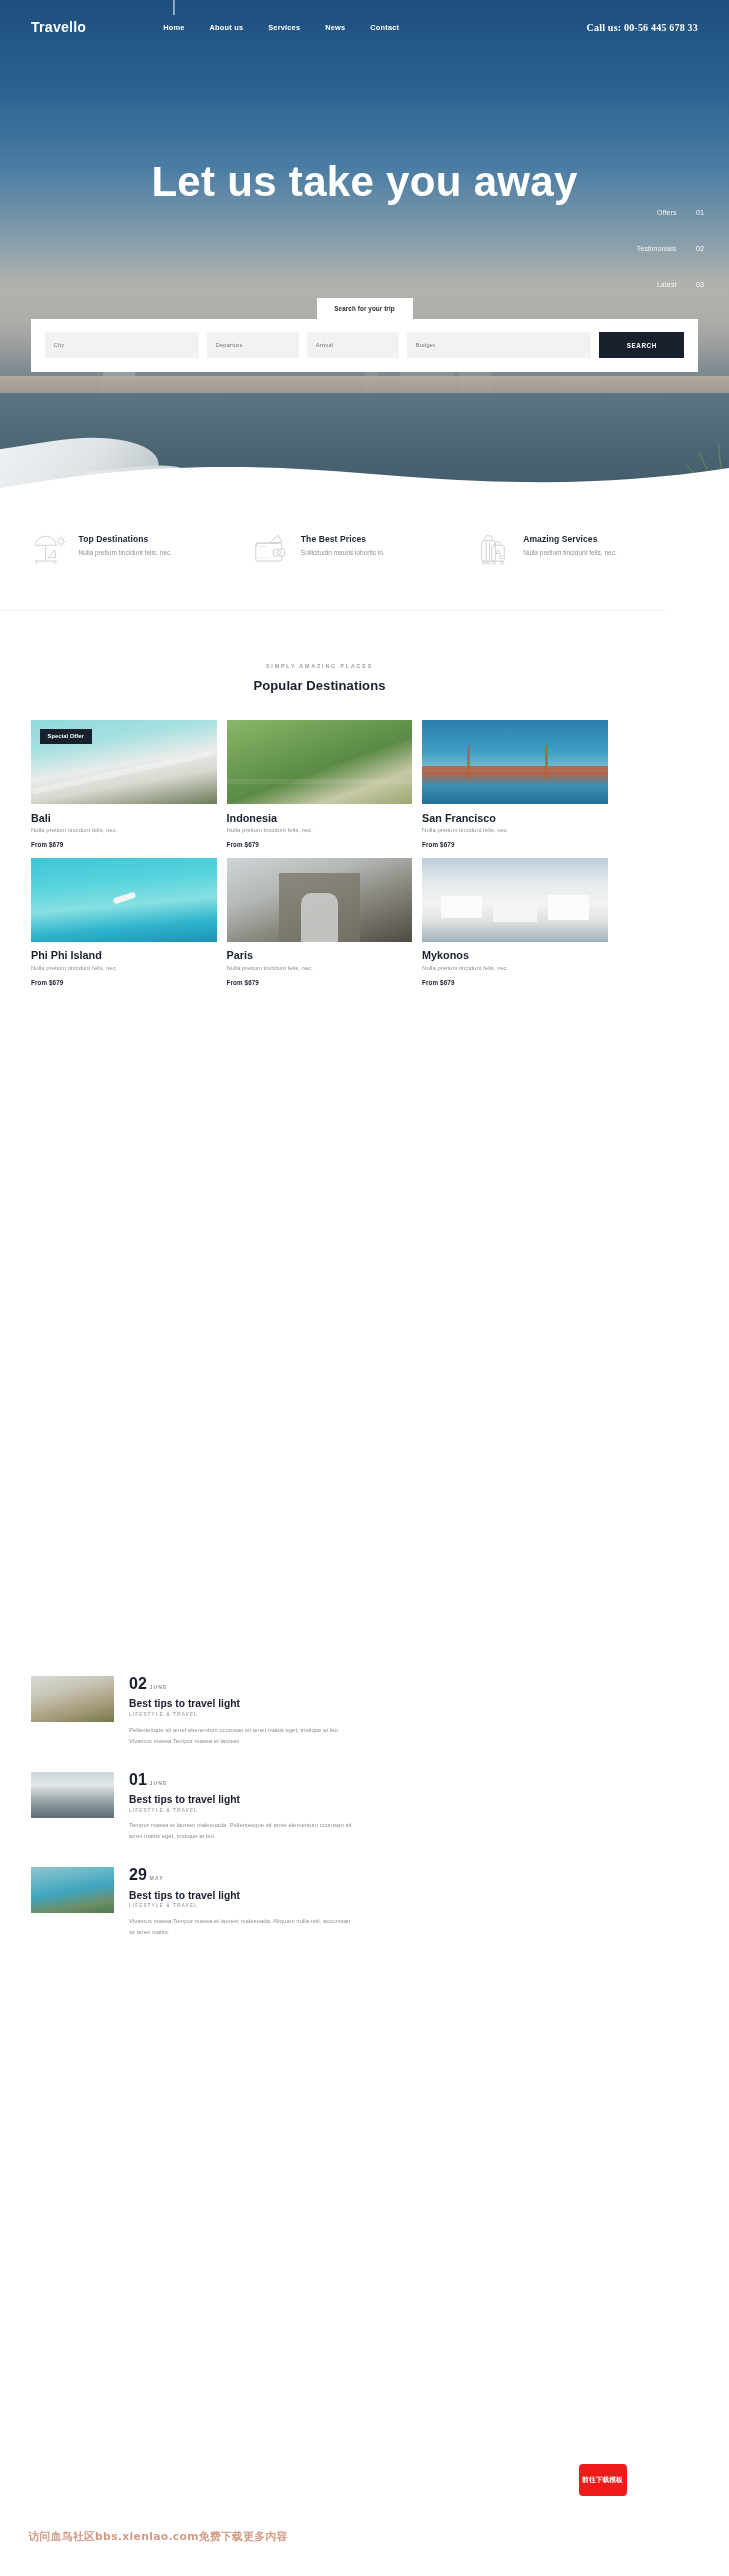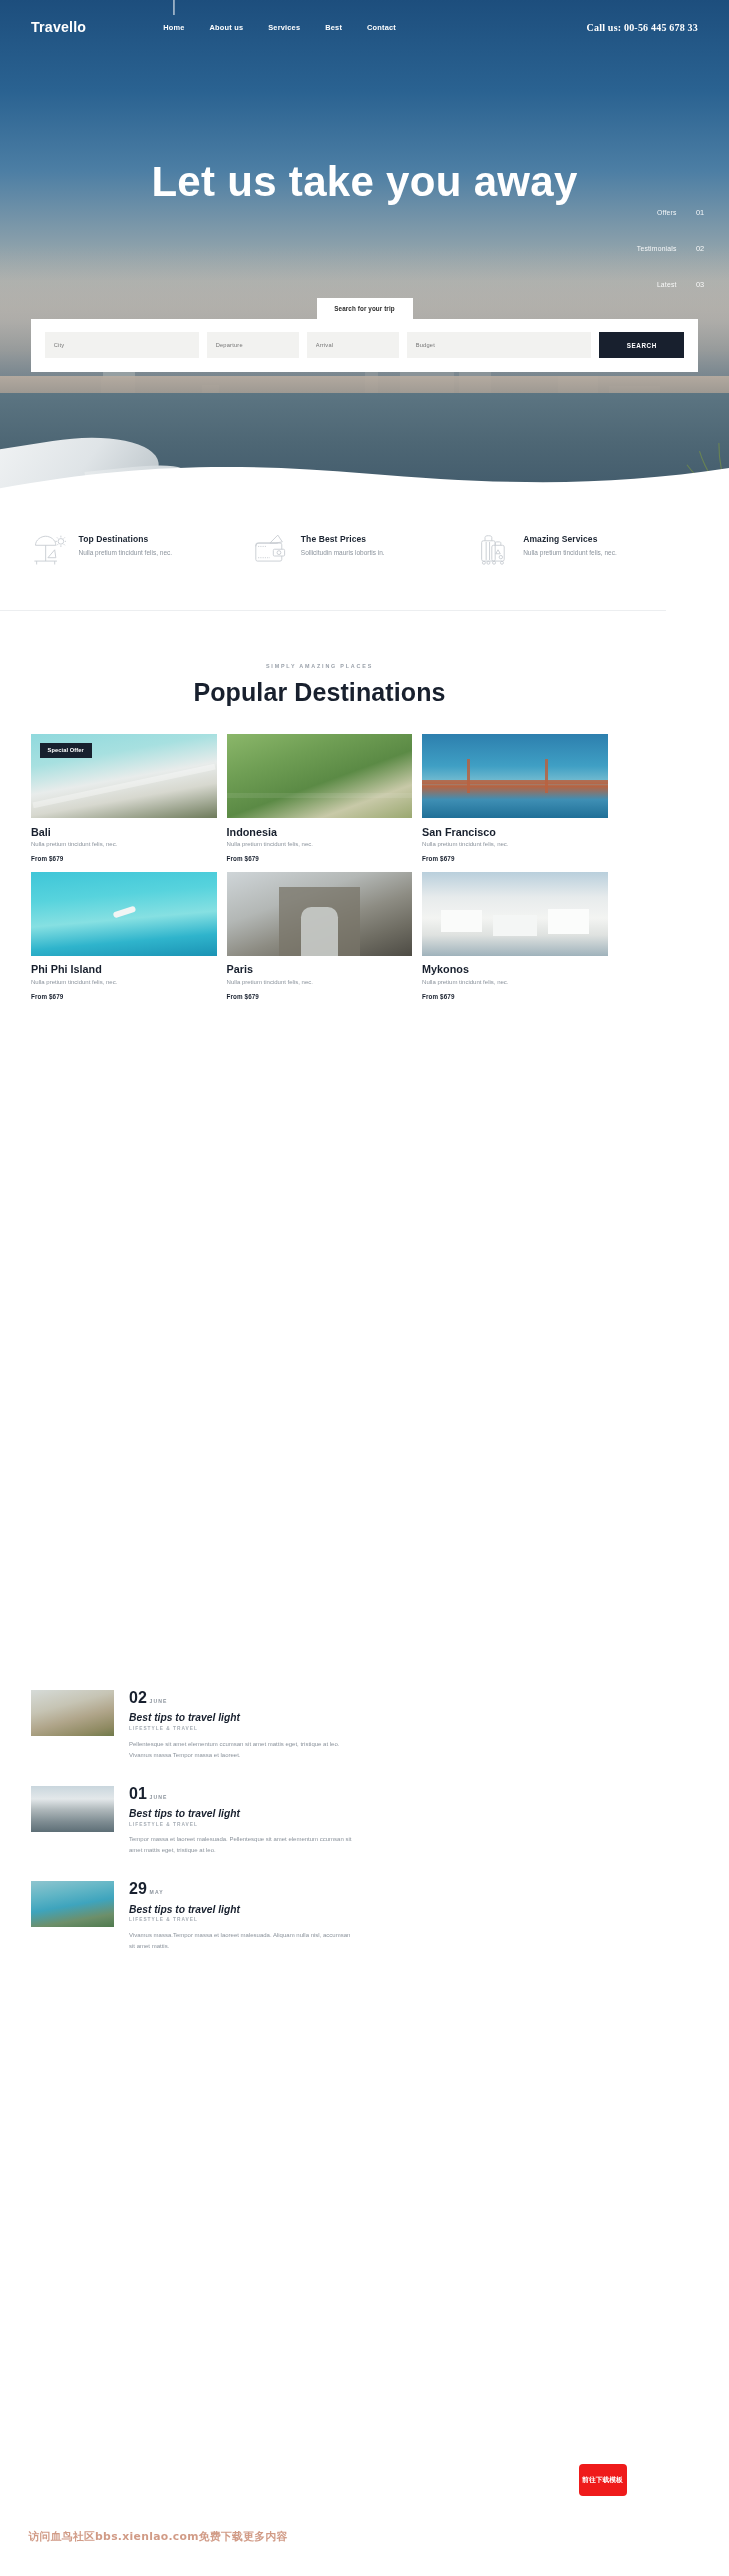--- a/index.html
+++ b/index.html
@@ -133,21 +133,21 @@
   .divider { width:666px; height:0.6px; background:#eceef0; margin:44px auto 0 auto; }
 
   
   .destsec { padding:52px 31px 0 31px; }
   .eyebrow {
     text-align:center; font-size:5.4px; letter-spacing:1.8px; color:#9aa1aa;
     font-weight:bold; font-family:"Liberation Sans Narrow","Liberation Sans",sans-serif;
   }
   .secttitle {
     text-align:center; font-family:"Liberation Sans Narrow","Liberation Sans",sans-serif;
-    font-weight:bold; font-size:25px; color:#18202e; margin-top:9.7px; letter-spacing:0.1px;
+    font-weight:bold; font-size:13px; color:#18202e; margin-top:9.7px; letter-spacing:0.1px;
   }
   .grid { display:flex; flex-wrap:wrap; gap:9.7px; margin-top:27px; }
   .card { width:calc((100% - 19.4px)/3); }
   .card .thumb { width:100%; height:84px; position:relative; overflow:hidden; }
   .badge {
     position:absolute; left:8.5px; top:8.5px; background:#18202e; color:#fff;
     font-size:5.7px; font-weight:bold; padding:4.6px 8px; letter-spacing:0.1px;
     font-family:"Liberation Sans Narrow","Liberation Sans",sans-serif;
   }
   .card h3 {
@@ -178,21 +178,21 @@
   .p-bay{background:linear-gradient(170deg,#8fc5cf 0%,#63b6c6 28%,#3ea4bd 52%,#6d8f6a 78%,#4f7a4e 100%);}
   .pbody { flex:1 1 auto; }
   .pdate {
     font-family:"Liberation Sans Narrow","Liberation Sans",sans-serif;
     display:flex; align-items:baseline; gap:2.8px; color:#18202e;
   }
   .pdate .d { font-size:16px; font-weight:bold; line-height:1; }
   .pdate .m { font-size:5.1px; letter-spacing:1.1px; color:#8b939c; font-weight:bold; }
   .post h3 {
     font-family:"Liberation Sans Narrow","Liberation Sans",sans-serif;
-    font-size:10.3px; font-weight:bold; color:#18202e; margin-top:6.3px;font-style:italic;
+    font-size:10.3px; font-weight:bold; color:#18202e; margin-top:6.3px;
   }
   .pcat { font-size:4.8px; letter-spacing:1px; color:#a6adb5; margin-top:2.8px; font-weight:bold;
     font-family:"Liberation Sans Narrow","Liberation Sans",sans-serif; }
   .pexc { font-size:6px; color:#8b939c; line-height:1.85; margin-top:7.4px; max-width:228px; }
 
   
   .promo { width:162px; flex:0 0 162px; overflow:hidden; }
   .promo .ptop {
     height:103px;
     background:linear-gradient(180deg,#f0c98a 0%,#e8b87d 18%,#d9a985 34%,#9fa8b4 54%,#6f8796 72%,#4d6f84 100%);
@@ -258,21 +258,21 @@
         <path d="M180 160 C136 166 104 164 74 156"></path>
       </g>
     </svg>
 
     <header class="topbar">
       <div class="brand">Travello</div>
       <nav class="mainnav">
         <a class="active" href="#">Home</a>
         <a href="#">About us</a>
         <a href="#">Services</a>
-        <a href="#">Best</a>
+        <a href="#">News</a>
         <a href="#">Contact</a>
       </nav>
       <div class="callus">Call us: 00-56 445 678 33</div>
     </header>
 
     <h1 class="hero-title">Let us take you away</h1>
 
     <div class="sectnav">
       <div class="row">
         <span class="lbl">Offers</span>

